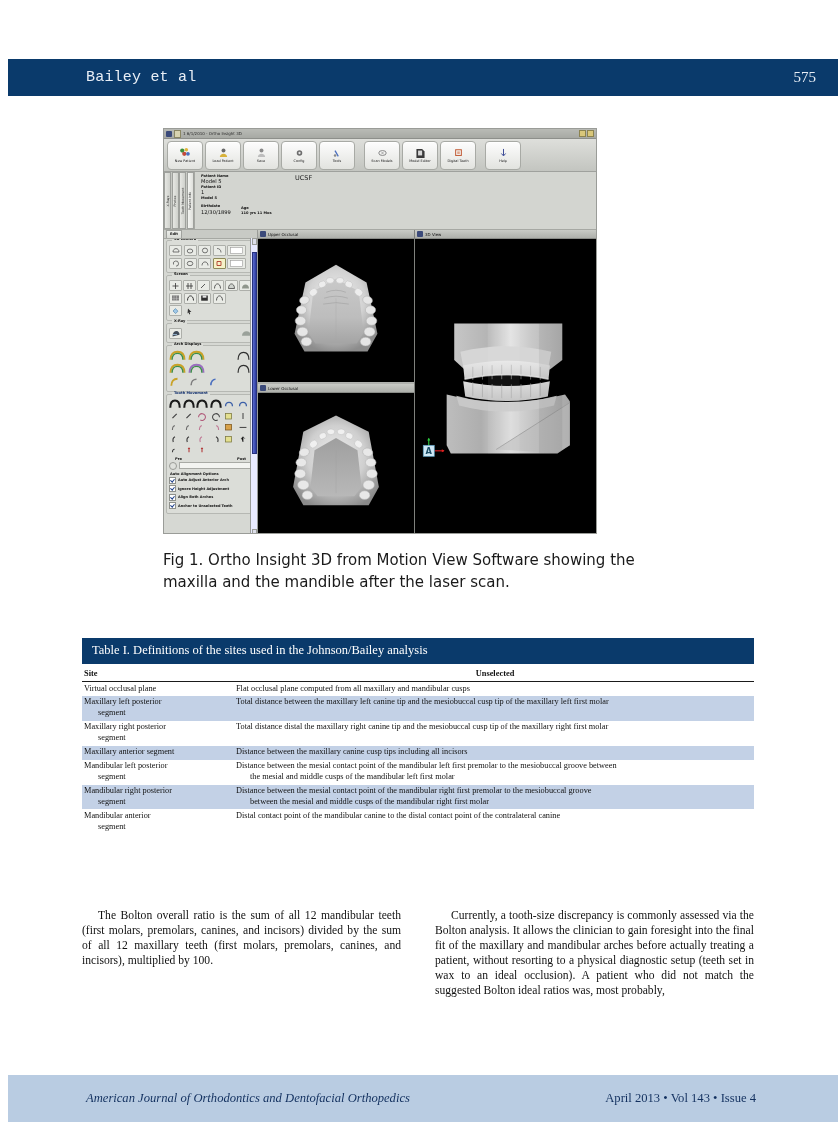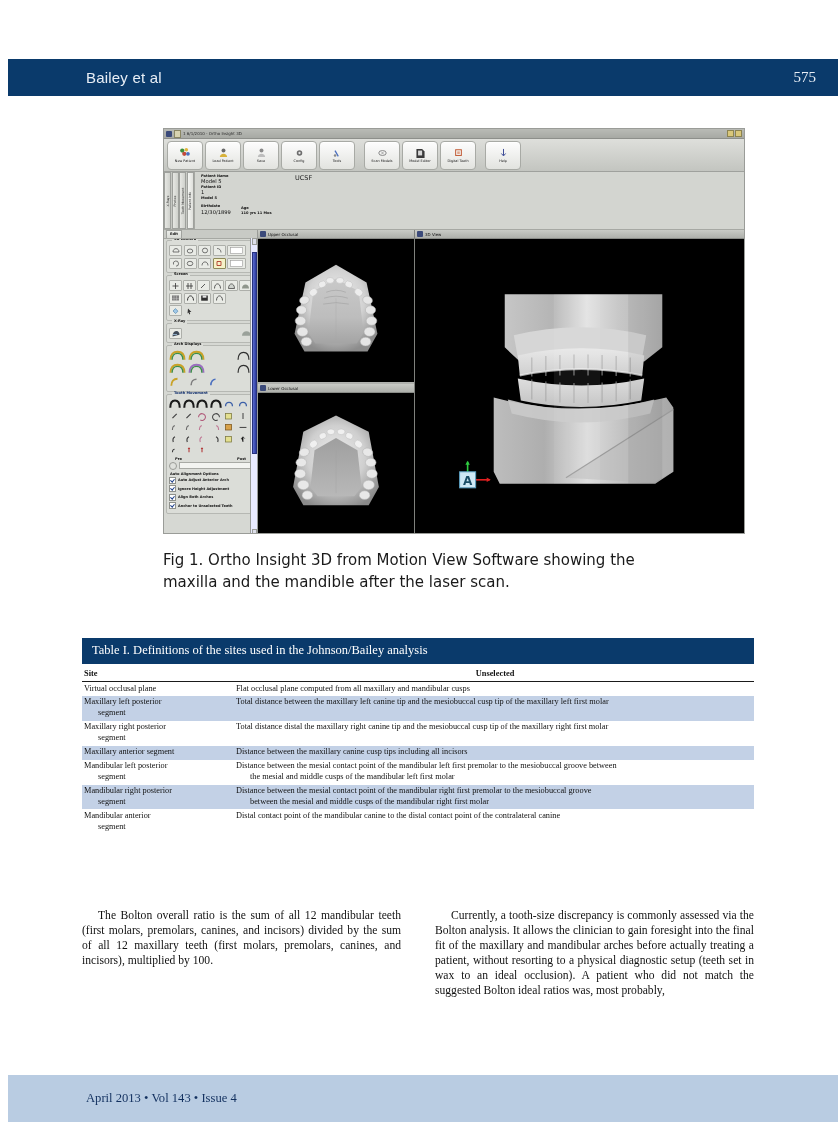--- a/index.html
+++ b/index.html
@@ -33,35 +33,35 @@
     background: #0a3a6b;
     display: flex;
     align-items: center;
     justify-content: space-between;
     box-sizing: border-box;
     padding: 0 22px 0 78px;
   }
   .runhead-title {
     color: #e8eef6;
     font-size: 15px;
-    font-family: Liberation Sans, sans-serif;
+    font-family: Liberation Mono, monospace;
     letter-spacing: .2px;
   }
   .runhead-page {
     color: #e8eef6;
     font-size: 15px;
     font-family: "Liberation Serif", serif;
   }
 
   
   .figure-wrap {
     position: absolute;
     left: 163px;
     top: 128px;
-    width: 582px;
+    width: 434px;
     height: 406px;
     background: #c7c9c4;
     border: 1px solid #9a9c98;
     box-sizing: border-box;
     overflow: hidden;
   }
 
   
   .app-titlebar {
     height: 9px;
@@ -1257,14 +1257,15 @@
 <div class="body-cols">
   <div class="bcol">
     <p class="ind">The Bolton overall ratio is the sum of all 12 mandibular teeth (first molars, premolars, canines, and incisors) divided by the sum of all 12 maxillary teeth (first molars, premolars, canines, and incisors), multiplied by 100.</p>
   </div>
   <div class="bcol">
     <p class="ind">Currently, a tooth-size discrepancy is commonly assessed via the Bolton analysis. It allows the clinician to gain foresight into the final fit of the maxillary and mandibular arches before actually treating a patient, without resorting to a physical diagnostic setup (teeth set in wax to an ideal occlusion). A patient who did not match the suggested Bolton ideal ratios was, most probably,</p>
   </div>
 </div>
 
 <div class="footer">
+  <span class="footer-left">American Journal of Orthodontics and Dentofacial Orthopedics</span>
   <span class="footer-right">April 2013 • Vol 143 • Issue 4</span>
 </div>
 
 </body></html>

